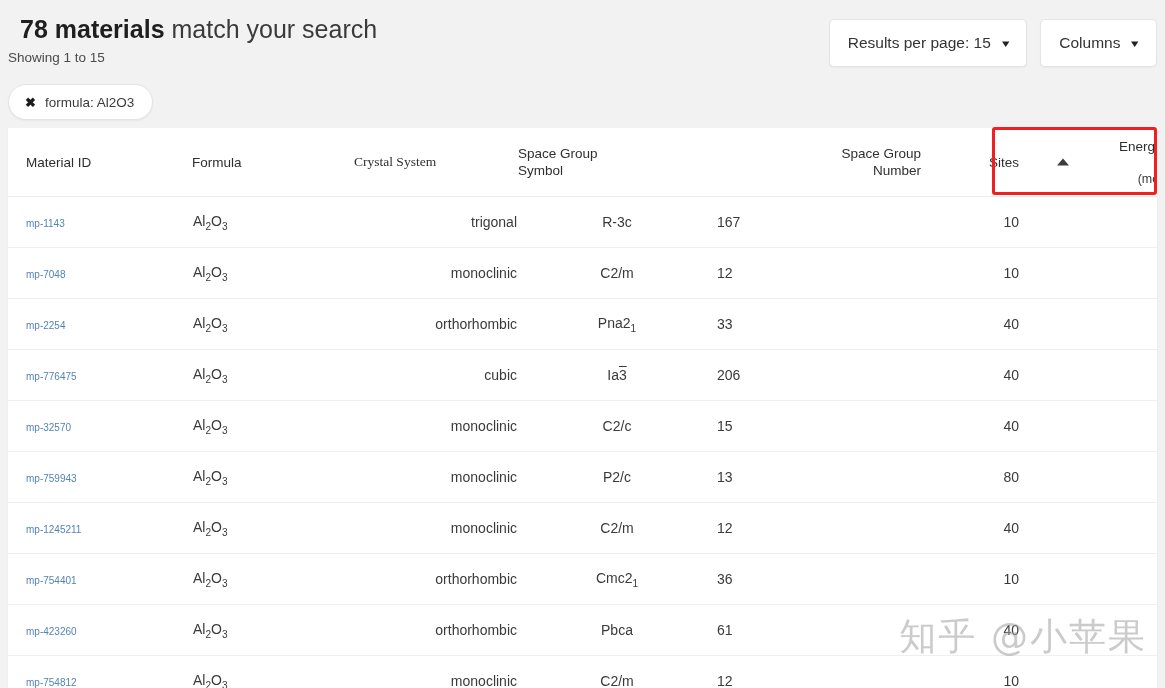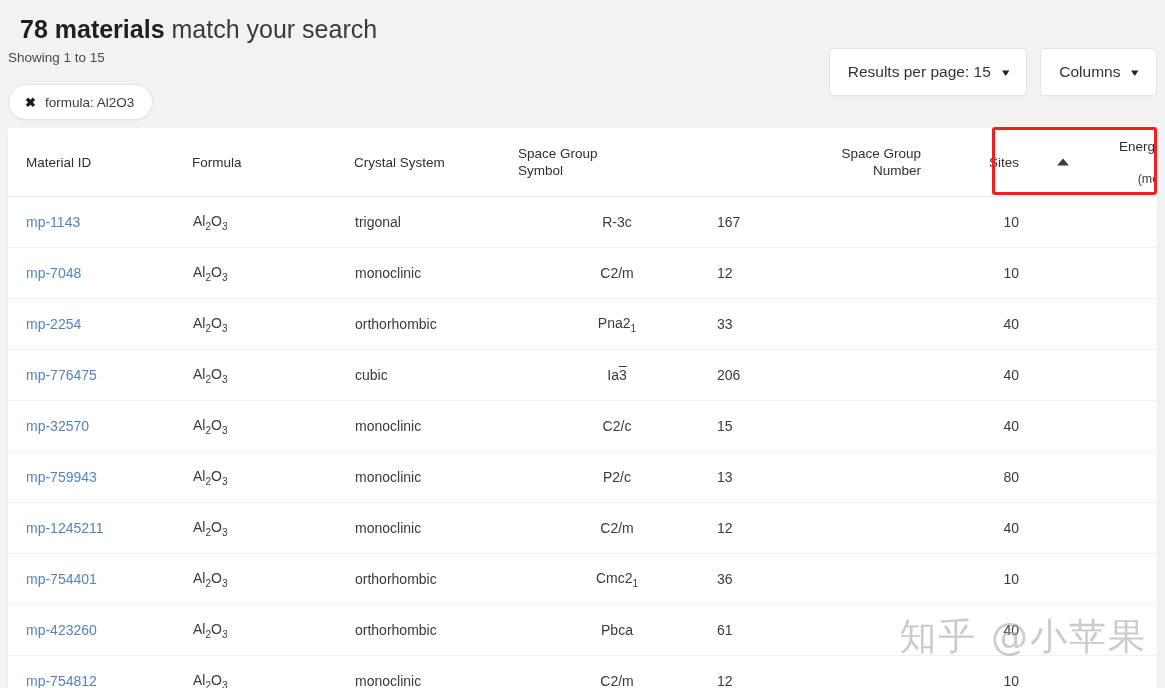--- a/index.html
+++ b/index.html
@@ -71,21 +71,20 @@
     margin-right: 9px;
     line-height: 1;
   }
 
   .controls {
     position: absolute;
     right: 8px;
     top: 19px;
     display: flex;
     gap: 13px;
-    margin-top: 29px;
   }
   .ctrl-btn {
     background: #ffffff;
     border: 1px solid #e4e4e4;
     border-radius: 5px;
     height: 46px;
     display: flex;
     align-items: center;
     padding: 0 18px;
     font-size: 15.5px;
@@ -124,21 +123,21 @@
     font-weight: 400;
     color: #2f2f2f;
     padding: 0 0 0 0;
     height: 68px;
     vertical-align: middle;
     border-bottom: 1px solid #ececec;
     background: #fff;
   }
   th.c-id    { width: 166px; text-align: left;  padding-left: 18px; }
   th.c-form  { width: 162px; text-align: left;  }
-  th.c-cs    { width: 164px; text-align: left;  }
+  th.c-cs    { width: 164px; text-align: left; font-family: Liberation Serif, serif;  }
   th.c-sgs   { width: 198px; text-align: left;  }
   th.c-sgn   { width: 205px; text-align: right; padding-right: 10px;}
   th.c-sites { width: 88px;  text-align: right; padding-right: 18px;}
   th.c-eah   { width: 166px; text-align: right; padding-right: 22px; position: relative; }
 
   th .hdr-lines { display: block; line-height: 17px; }
   th .unit { display: block; font-size: 12.5px; color: #3a3a3a; }
 
   .sort-arrow {
     position: absolute;
@@ -155,30 +154,30 @@
     font-size: 14px;
     color: #3a3a3a;
     height: 48px;
     border-bottom: 1px solid #efefef;
     vertical-align: middle;
   }
   tbody tr:last-child td { border-bottom: none; }
 
   td.c-id    { padding-left: 18px; text-align: left; }
   td.c-form  { text-align: left; }
-  td.c-cs    { text-align: left; }
+  td.c-cs    { text-align: right; }
   td.c-sgs   { text-align: center; }
   td.c-sgn   { text-align: left; padding-right: 10px; }
   td.c-sites { text-align: right; padding-right: 18px; }
   td.c-eah   { text-align: right; padding-right: 22px; }
 
   td.c-id a {
     color: #5483b7;
     text-decoration: none;
-    font-size: 14px;
+    font-size: 10px;
     cursor: pointer;
   }
   sub { font-size: 0.72em; }
   .ovl { text-decoration: overline; }
 
   
   .red-box {
     position: absolute;
     left: 992px;
     top: 127px;

